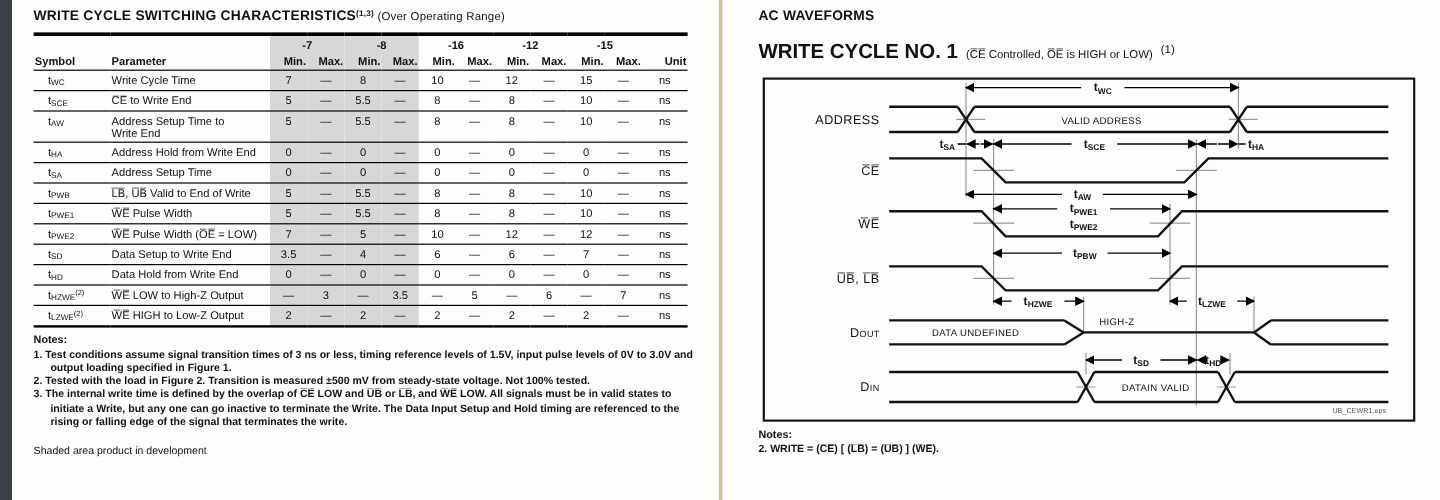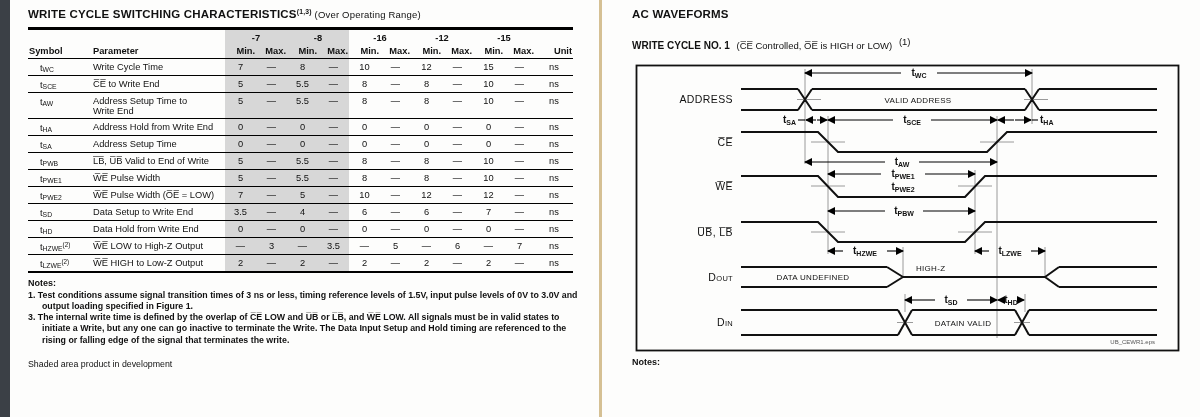--- a/index.html
+++ b/index.html
@@ -8,21 +8,21 @@
   .edge-strip { position:absolute; left:0; top:0; width:10px; height:417px; background:#3b4046; }
   .divider { position:absolute; left:599px; top:0; width:3px; height:417px; background:#d5c094; }
 
   .page-left  { position:absolute; left:10px;  top:0; width:589px; height:417px; padding:8px 0 0 18px; }
   .page-right { position:absolute; left:602px; top:0; width:598px; height:417px; padding:8px 0 0 30px; }
 
   h1.doc-h { font-size:11.5px; font-weight:bold; letter-spacing:.2px; white-space:nowrap; }
   h1.doc-h .tn { font-weight:normal; font-size:9.5px; }
   .sup { font-size:6.8px; vertical-align:4px; font-weight:bold; }
   h2.doc-h2 { margin-top:7px; white-space:nowrap; }
-  h2.doc-h2 .tb { font-size:10px; font-weight:bold; }
+  h2.doc-h2 .tb { font-size:17px; font-weight:bold; }
   h2.doc-h2 .tn { font-size:9.5px; font-weight:normal; }
   h2.doc-h2 .sup { font-weight:normal; }
 
   table.dtable { border-collapse:collapse; table-layout:fixed; width:545px; margin-top:7px;
                  border-top:3px solid #000; border-bottom:2.5px solid #000; font-size:9.3px; }
   .dtable thead tr.hdr th { border-bottom:1.5px solid #000;margin-left:24px; }
   .dtable th { font-weight:bold; padding:1px 1px 2px; vertical-align:bottom; }
   .dtable tr.grp th { padding-top:3px; font-size:9.3px; text-align:center; }
   .dtable th.c { text-align:right; }
   .dtable th.l { text-align:left; }
@@ -285,20 +285,21 @@
             <td class="val">2</td>
             <td class="val">—</td>
           <td class="unit">ns</td>
         </tr>
       </tbody>
     </table>
 
     <div class="notes">
       <div class="notes-title">Notes:</div>
       <div class="note-item">1.  Test conditions assume signal transition times of 3 ns or less, timing reference levels of 1.5V, input pulse levels of 0V to 3.0V and output loading specified in Figure 1.</div>
+      <div class="note-item">2.  Tested with the load in Figure 2.  Transition is measured ±500 mV from steady-state voltage. Not 100% tested.</div>
       <div class="note-item">3.  The internal write time is defined by the overlap of C̅E̅ LOW and U̅B̅ or L̅B̅, and W̅E̅ LOW.  All signals must be in valid states to initiate a Write, but any one can go inactive to terminate the Write.  The Data Input Setup and Hold timing are referenced to the rising or falling edge of the signal that terminates the write.</div>
       <div class="note-footer">Shaded area product in development</div>
     </div>
   </section>
 
   <section class="page-right">
     <h1 class="doc-h">AC WAVEFORMS</h1>
     <h2 class="doc-h2"><span class="tb">WRITE CYCLE NO. 1</span> <span class="tn">(C̅E̅ Controlled, O̅E̅ is HIGH or LOW)</span> <span class="sup tn">(1)</span></h2>
 
     <div class="wavebox">
@@ -408,15 +409,16 @@
         <text class="bus" x="178" y="216" text-anchor="middle">DATA UNDEFINED</text>
         <text class="bus" x="281" y="207" text-anchor="start">HIGH-Z</text>
         <text class="bus" x="328" y="262" text-anchor="middle">DATAIN VALID</text>
 
         <text class="tag" x="520" y="280" text-anchor="end">UB_CEWR1.eps</text>
       </svg>
     </div>
 
     <div class="notes">
       <div class="notes-title">Notes:</div>
+      <div class="note-item">2.  WRITE = (C̅E̅) [ (L̅B̅) = (U̅B̅) ] (W̅E̅).</div>
     </div>
   </section>
 </div>
 
 </body></html>

